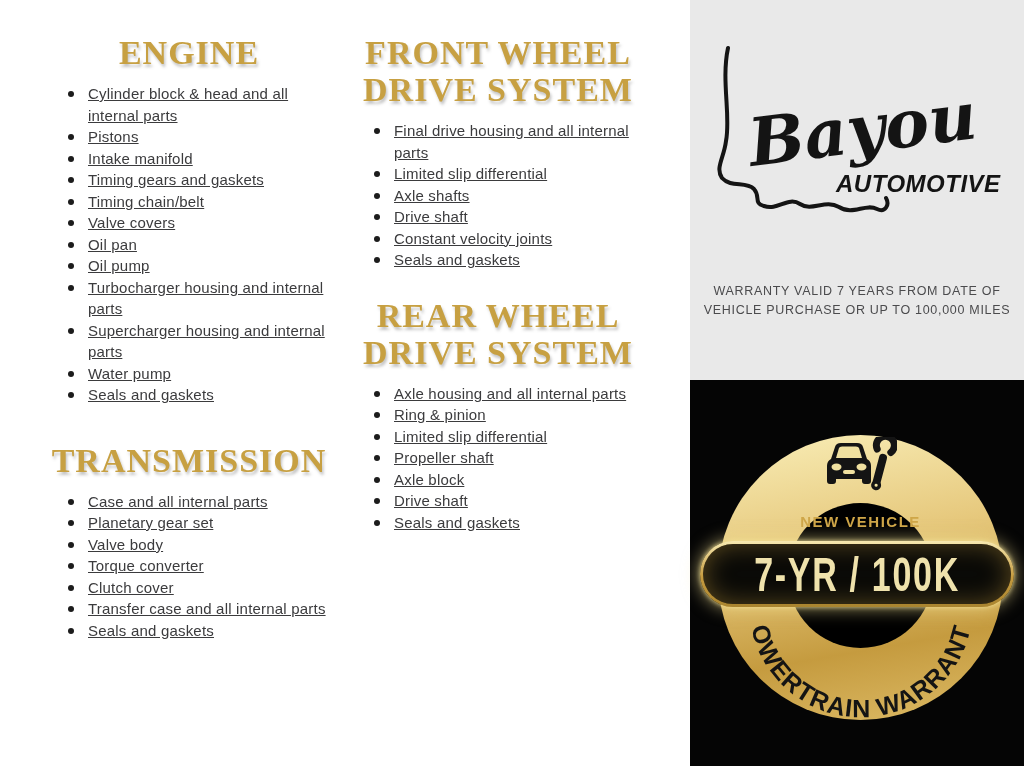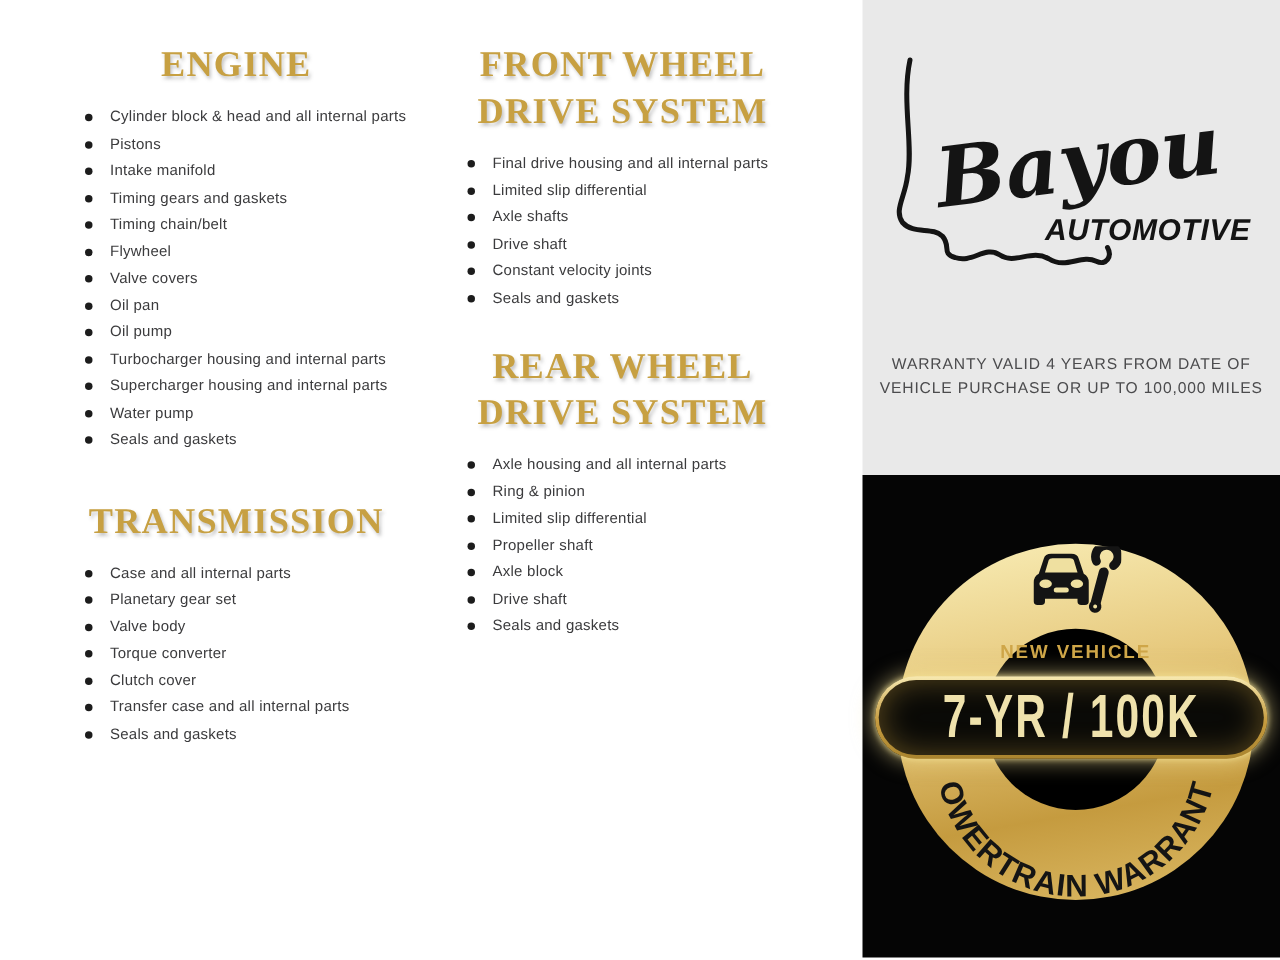--- a/index.html
+++ b/index.html
@@ -13,42 +13,43 @@
   }
 
   
   .col { position: absolute; top: 34px; }
   #col-left  { left: 46px;  width: 286px; }
   #col-mid   { left: 352px; width: 292px; }
 
   .section-title {
     font-family: "Liberation Serif", serif;
     font-weight: 700;
-    font-size: 29px;
+    font-size: 34px;
     line-height: 37px;
     letter-spacing: 1px;
     color: #c7a042;
     text-align: center;
     text-shadow: 1.5px 2.5px 3px rgba(90,90,90,.35);
     margin-bottom: 12px;
   }
   .title-gap { margin-top: 36px; }
   .title-gap-mid { margin-top: 26px; }
 
   ul.parts {
     list-style: none;
     padding-left: 18px;
   }
   ul.parts li {
     position: relative;
     padding-left: 24px;
-    font-size: 12px;
+    font-size: 15px;
     line-height: 21.5px;
     letter-spacing: 0.2px;
     color: #3b3b3d;
+    text-decoration: underline;
   }
   ul.parts li::before {
     content: "";
     position: absolute;
     left: 4px; top: 8px;
     width: 6px; height: 6px;
     border-radius: 50%;
     background: #1c1c1c;
   }
 
@@ -125,21 +126,20 @@
 <body>
 
 <div class="col" id="col-left">
   <div class="section-title">ENGINE</div>
   <ul class="parts">
       <li>Cylinder block &amp; head and all internal parts</li>
       <li>Pistons</li>
       <li>Intake manifold</li>
       <li>Timing gears and gaskets</li>
       <li>Timing chain/belt</li>
-      <li>Flywheel</li>
       <li>Valve covers</li>
       <li>Oil pan</li>
       <li>Oil pump</li>
       <li>Turbocharger housing and internal parts</li>
       <li>Supercharger housing and internal parts</li>
       <li>Water pump</li>
       <li>Seals and gaskets</li>
     </ul>
   <div class="section-title title-gap">TRANSMISSION</div>
   <ul class="parts">
@@ -189,21 +189,21 @@
                C 114 176, 127 163, 141 171
                C 155 180, 167 167, 179 173
                C 187 177, 192 169, 188 162" fill="none" stroke="#141414" stroke-width="4" stroke-linecap="round" stroke-linejoin="round"></path>
 
       <text x="52" y="118" font-family="DejaVu Serif, serif" font-style="italic" font-weight="700" font-size="66" fill="#141414" transform="rotate(-7 150 110)">Bayou</text>
 
       <text x="138" y="156" font-family="Liberation Sans, sans-serif" font-style="italic" font-weight="700" font-size="24" letter-spacing="0.5" fill="#141414">AUTOMOTIVE</text>
     </svg>
 
     <div id="warranty-note">
-      <span>WARRANTY VALID 4 YEARS FROM DATE OF</span><br>
+      <span>WARRANTY VALID 7 YEARS FROM DATE OF</span><br>
       <span>VEHICLE PURCHASE OR UP TO 100,000 MILES</span>
     </div>
   </div>
 
   <div id="black-panel">
 
     <div id="badge-ring"></div>
     <div id="badge-hole"></div>
 
     <svg id="badge-icon" width="72" height="60" viewBox="0 0 72 60">

